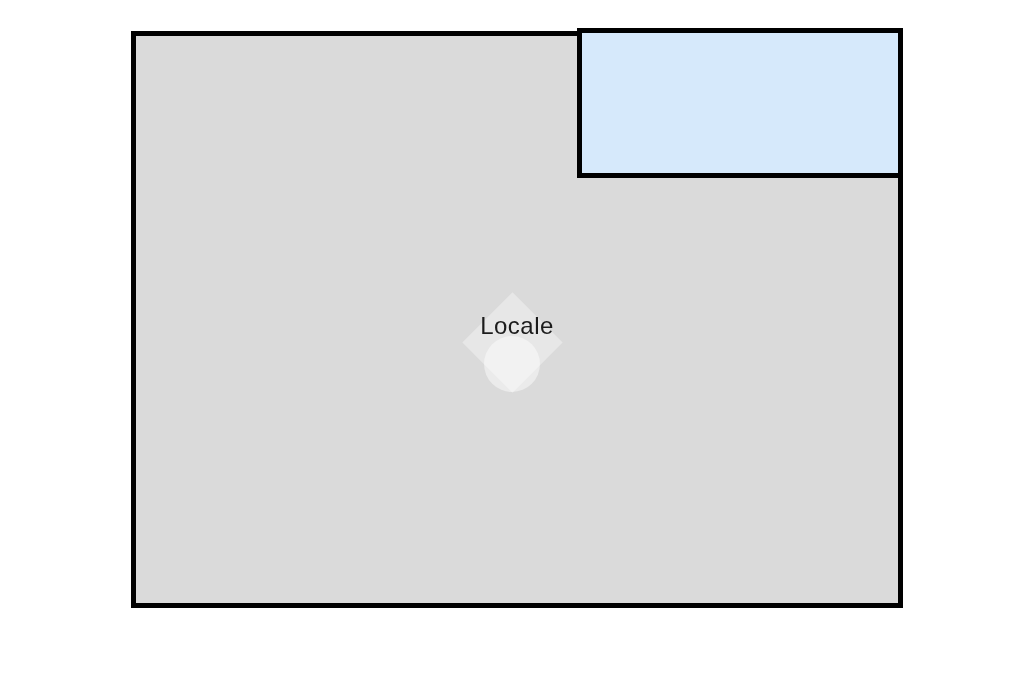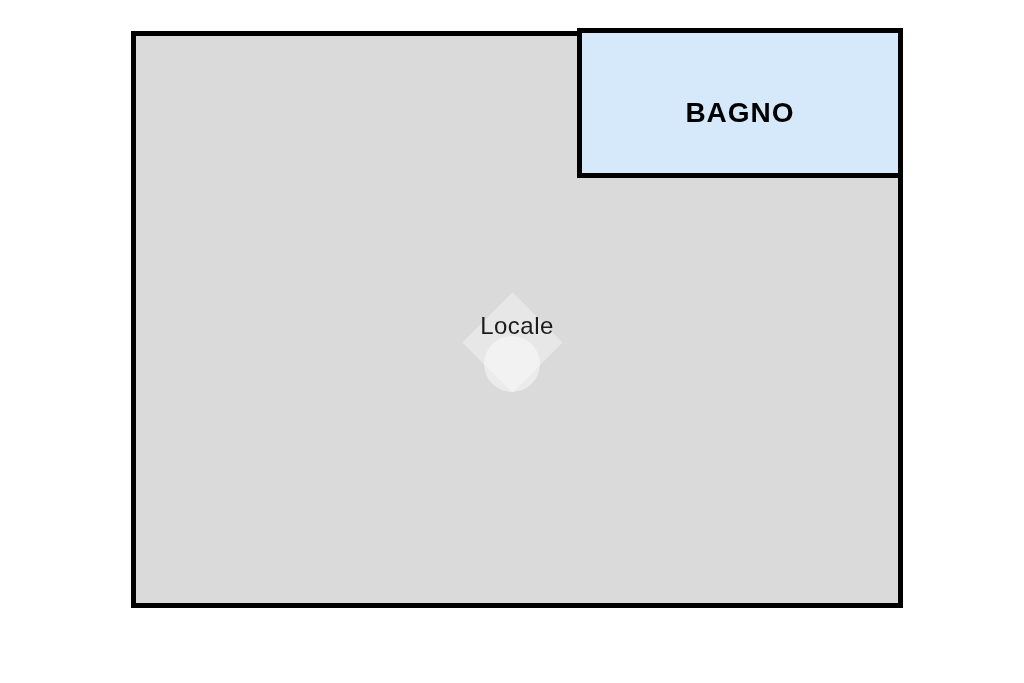--- a/index.html
+++ b/index.html
@@ -79,15 +79,14 @@
 
   <div class="room room-main" style="background-color: rgb(218, 218, 218);"></div>
 
   <div class="watermark-diamond"></div>
   <div class="watermark-circle"></div>
 
   <div class="label label-main" style="color: rgb(28, 28, 28);">Locale</div>
 
   <div class="room room-bath" style="background-color: rgb(214, 233, 251);"></div>
 
-  <div class="label label-bath" style="color: rgb(0, 0, 0);">BAGNO</div>
 
 </div>
 
 </body></html>

